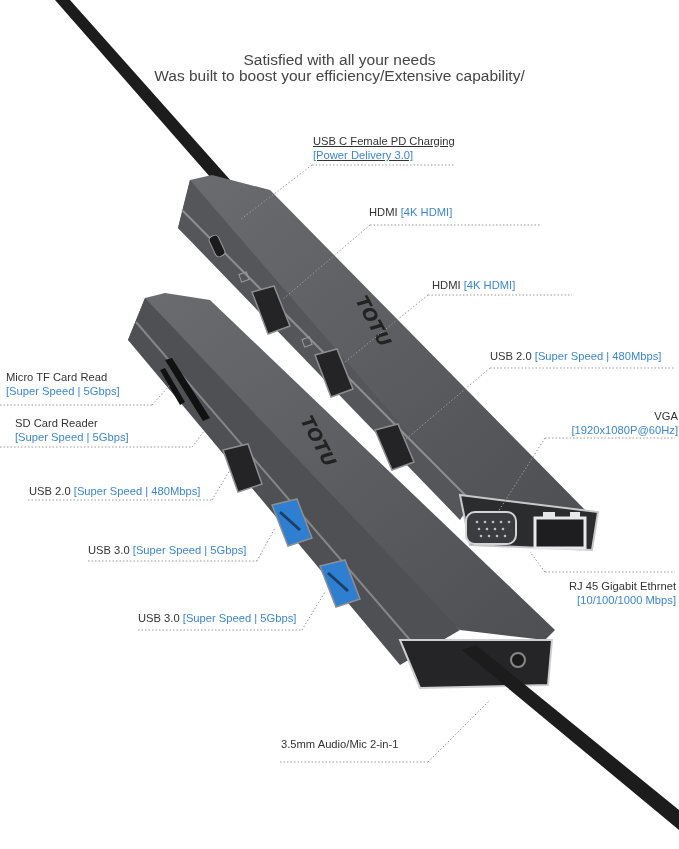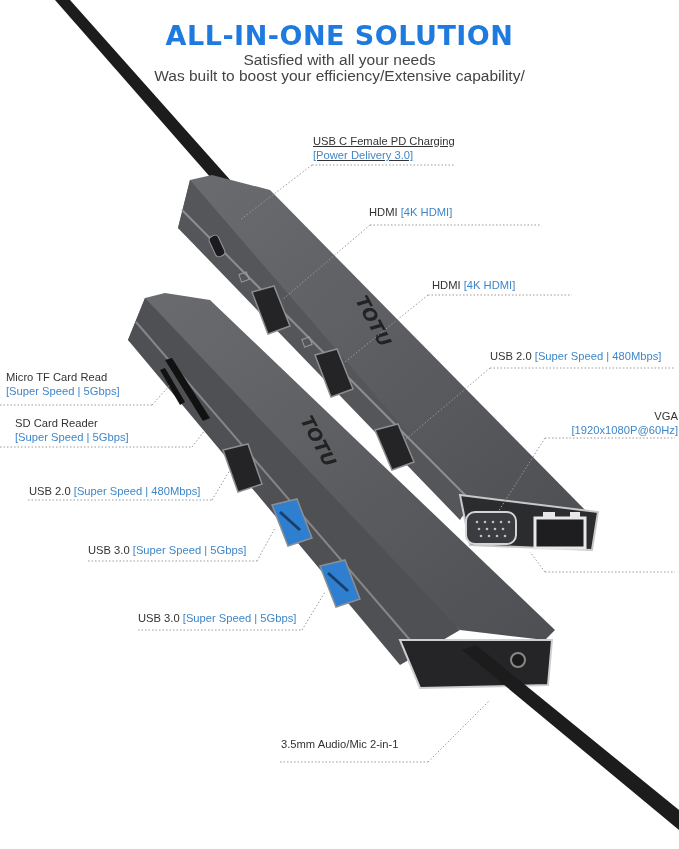--- a/index.html
+++ b/index.html
@@ -119,21 +119,20 @@
         <path d="M 257 561 L 275 528"></path>
       <path d="M 138 630 L 302 630"></path>
         <path d="M 302 630 L 325 592"></path>
       <path d="M 545 572 L 675 572"></path>
         <path d="M 545 572 L 530 552"></path>
       <path d="M 280 762 L 428 762"></path>
         <path d="M 428 762 L 490 700"></path>
     </g>
   </svg>
 
-  <div class="title">ALL-IN-ONE SOLUTION</div>
   <div class="subtitle">
     <div>Satisfied with all your needs</div>
     <div>Was built to boost your efficiency/Extensive capability/</div>
   </div>
 
   <div class="callout" style="left:313px; top:134px;text-decoration:underline;">
     <div>USB C Female PD Charging</div>
     <div class="spec">[Power Delivery 3.0]</div>
   </div>
 
@@ -169,18 +168,22 @@
   </div>
 
   <div class="callout" style="left:88px; top:543px;">
     <span>USB 3.0 </span><span class="spec">[Super Speed | 5Gbps]</span>
   </div>
 
   <div class="callout" style="left:138px; top:611px;">
     <span>USB 3.0 </span><span class="spec">[Super Speed | 5Gbps]</span>
   </div>
 
+  <div class="callout center" style="left:548px; top:579px; width:128px;">
+    <div>RJ 45 Gigabit Ethrnet</div>
+    <div class="spec">[10/100/1000 Mbps]</div>
+  </div>
 
   <div class="callout" style="left:281px; top:737px;">
     <div>3.5mm Audio/Mic 2-in-1</div>
   </div>
 
 </div>
 
 </body></html>

